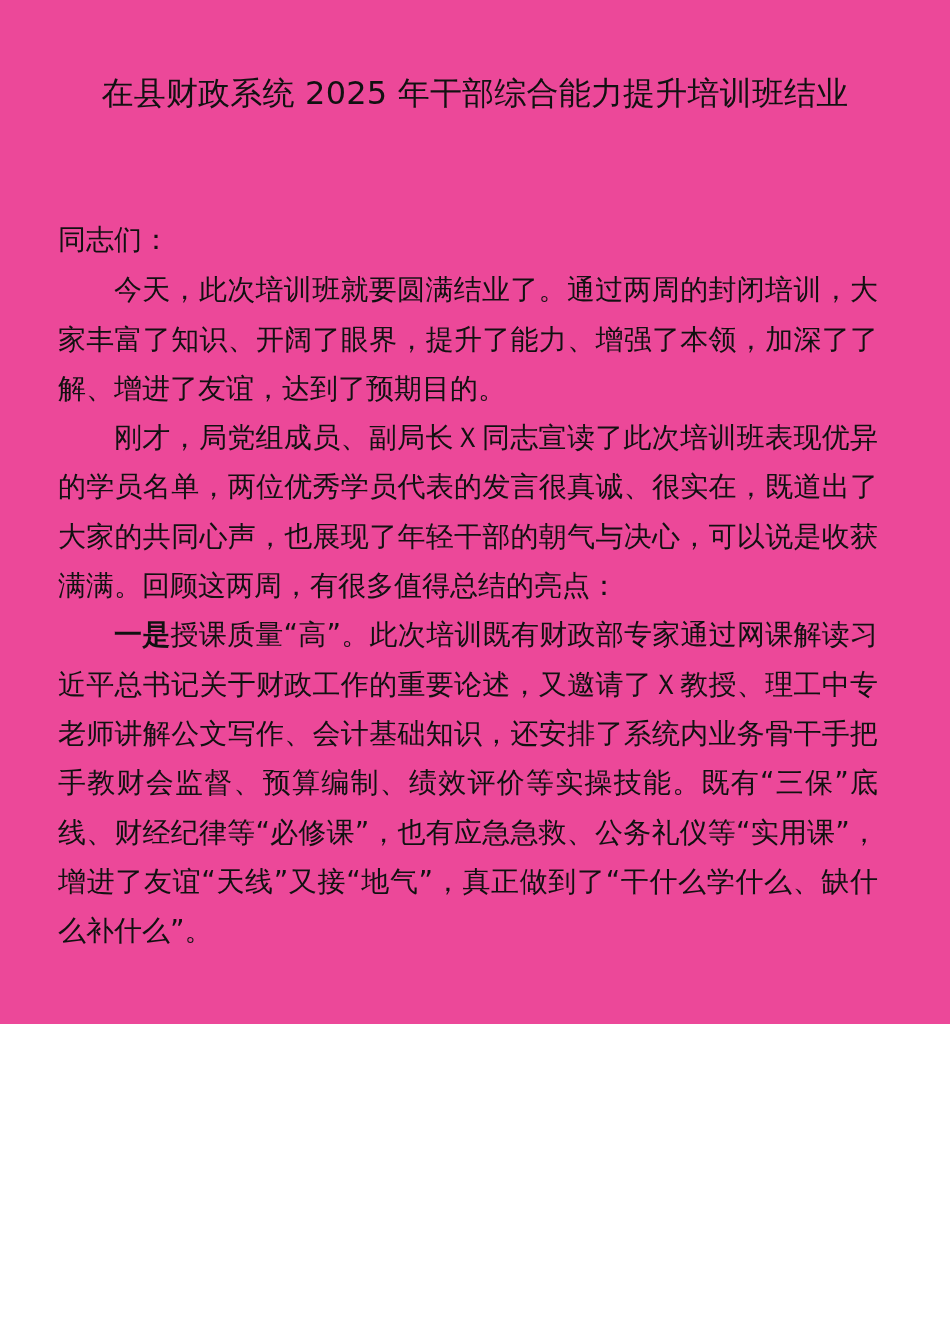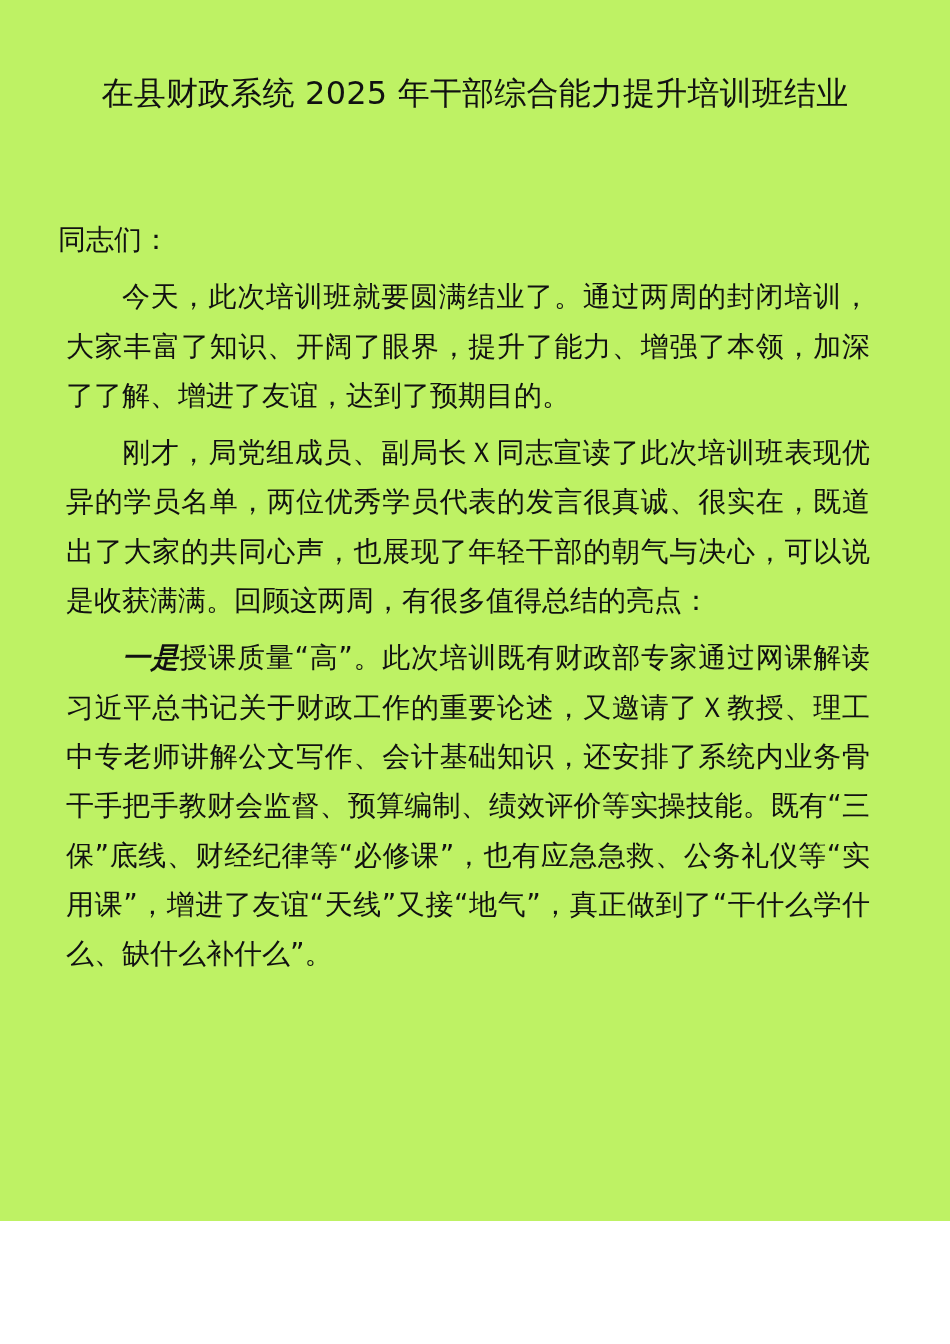--- a/index.html
+++ b/index.html
@@ -12,22 +12,22 @@
       height: 1344px;
       overflow: hidden;
       position: relative;
       font-family: "DejaVu Sans", sans-serif;
       color: #111111;
     }
     .page {
       position: absolute;
       left: 0; top: 0;
       width: 950px;
-      height: 1221px;
-      background: #bef264;
+      height: 1024px;
+      background: #ec4899;
     }
     .title {
       position: absolute;
       left: 58px;
       width: 834px;
       top: 68px;
       text-align: center;
       font-size: 32px;
       line-height: 50px;
       font-weight: normal;
@@ -40,26 +40,25 @@
       top: 215px;
       width: 820px;
       font-size: 28px;
       line-height: 49.3px;
       text-align: justify;
     }
     .salutation {
       margin: 0 0 1px 0;
     }
     .para {
-      margin: 8px;
+      margin: 0;
       text-indent: 2em;
     }
     .lead {
       font-weight: bold;
-      font-style: italic;
     }
   </style>
 </head>
 <body>
 
 <div class="page">
   <h1 class="title">
     <span>在县财政系统 2025 年干部综合能力提升培训班结业</span><br>
   </h1>
 

